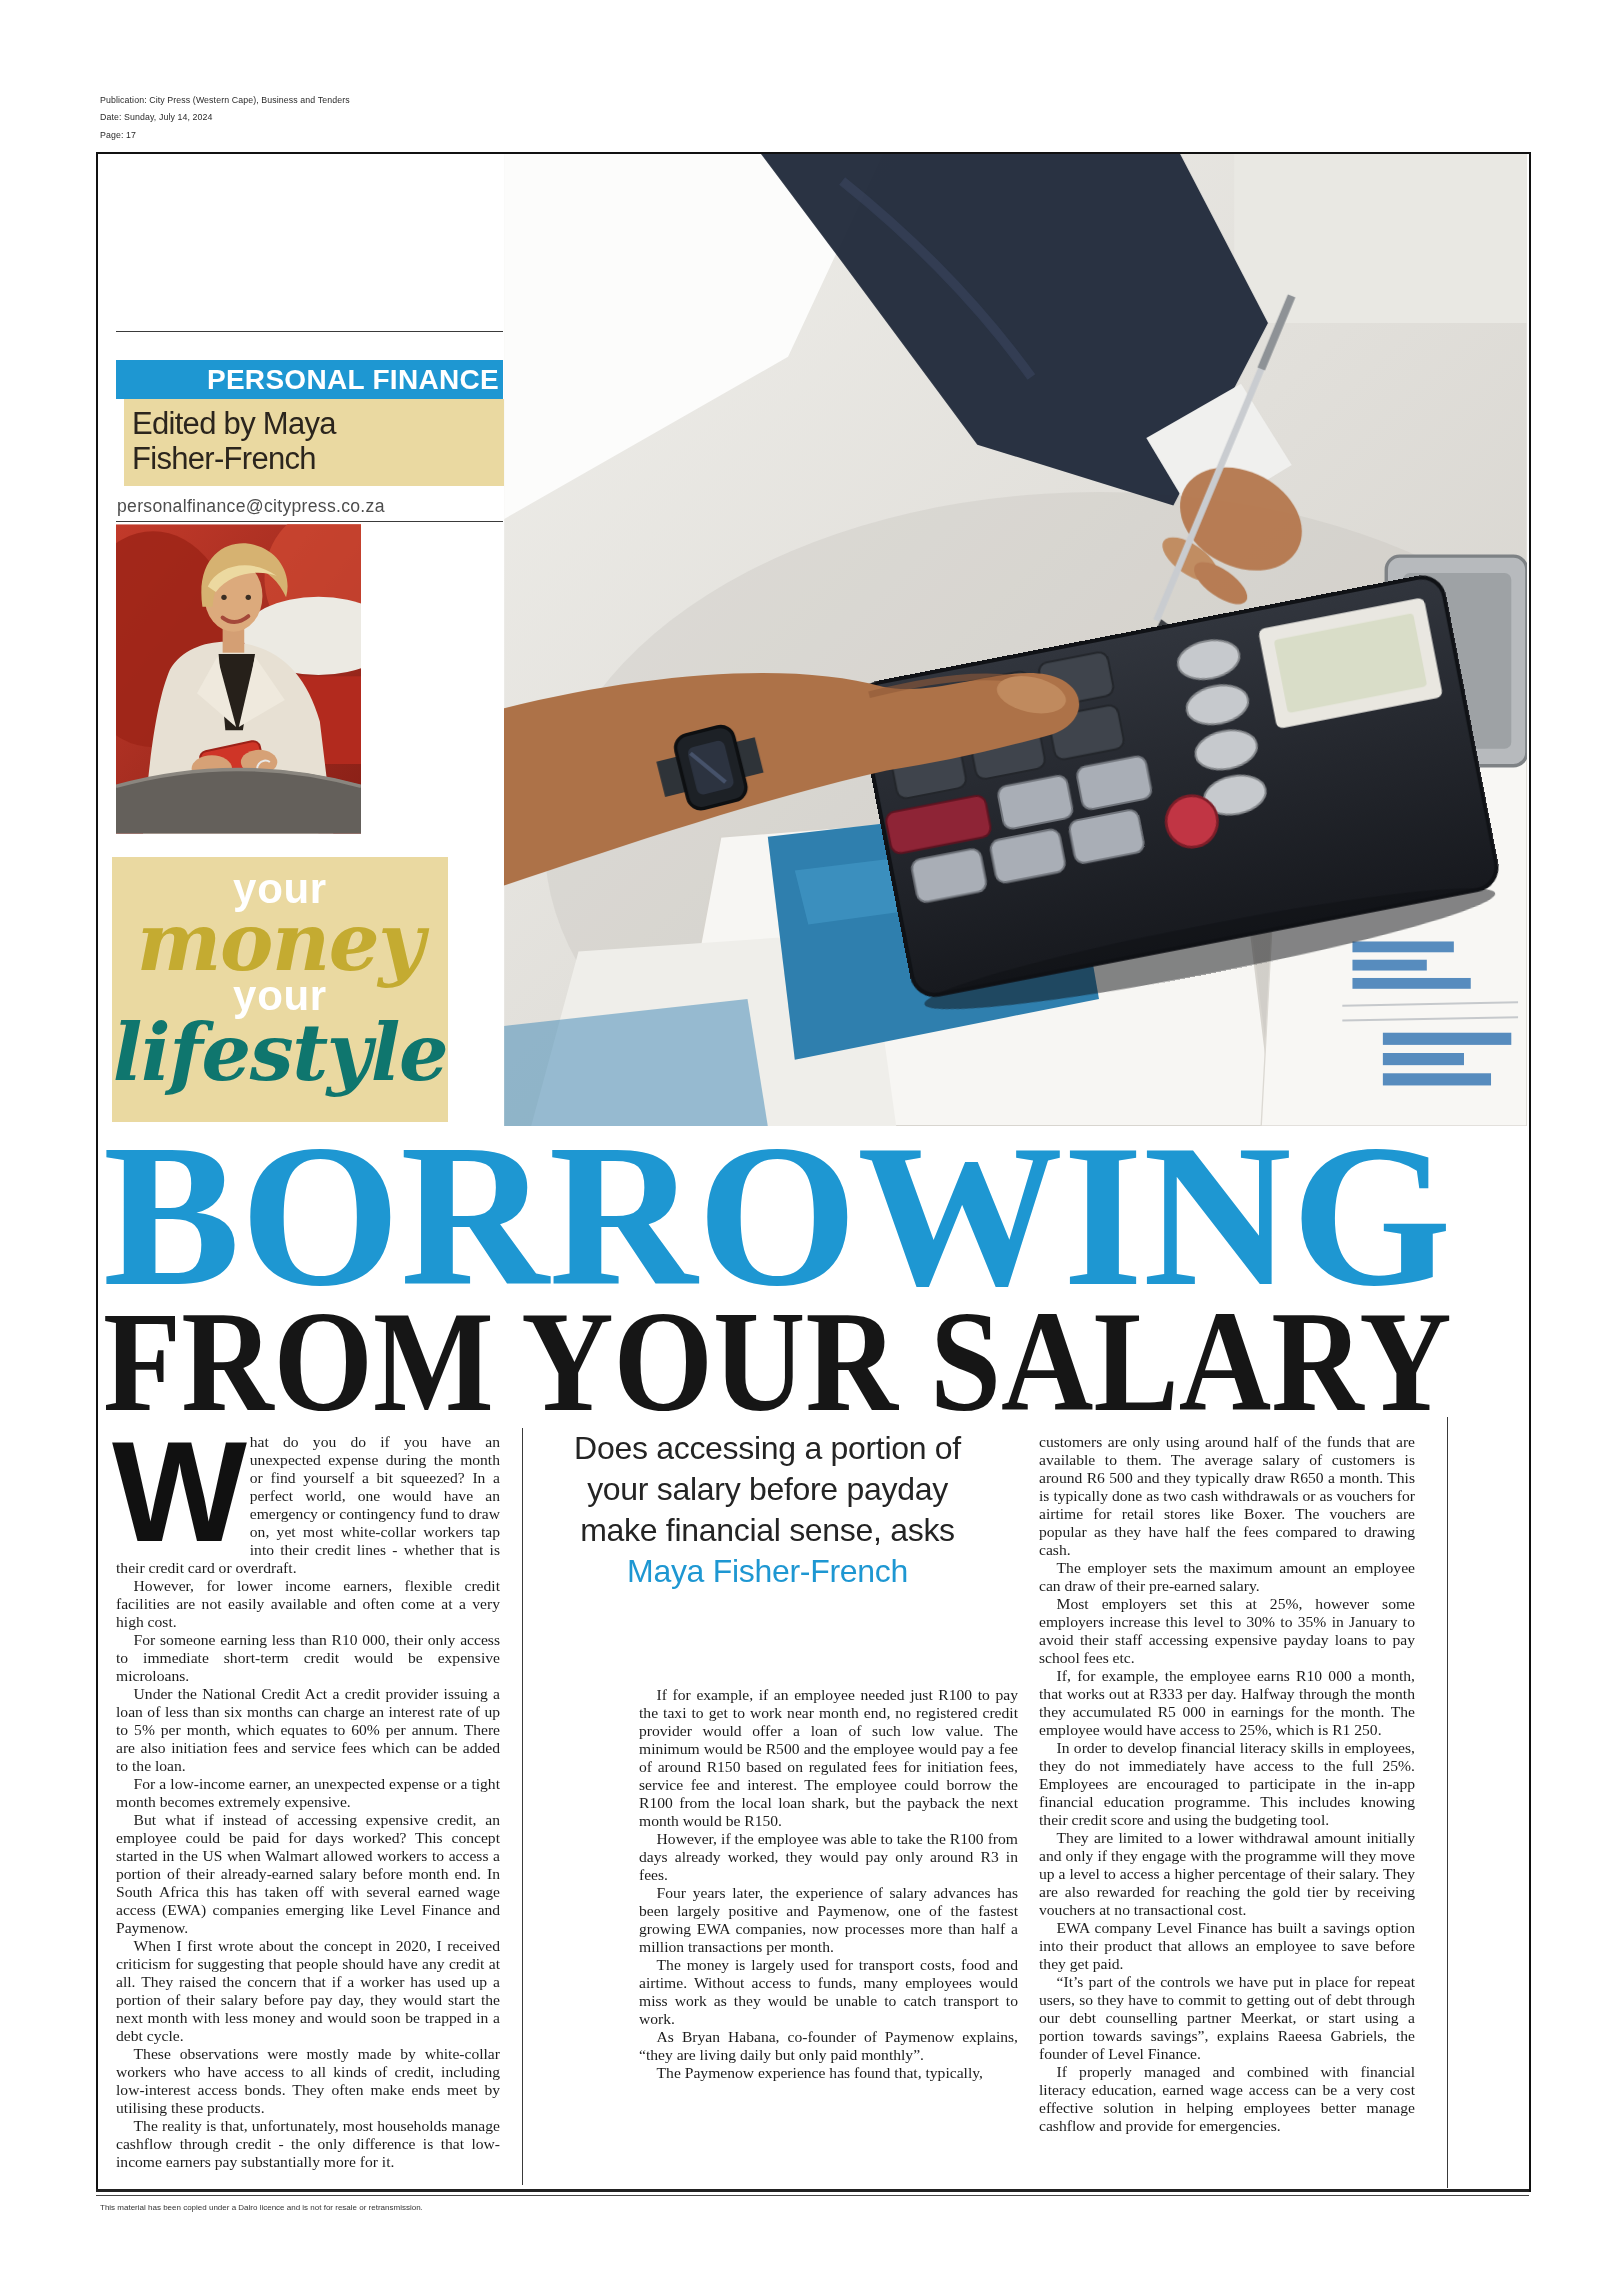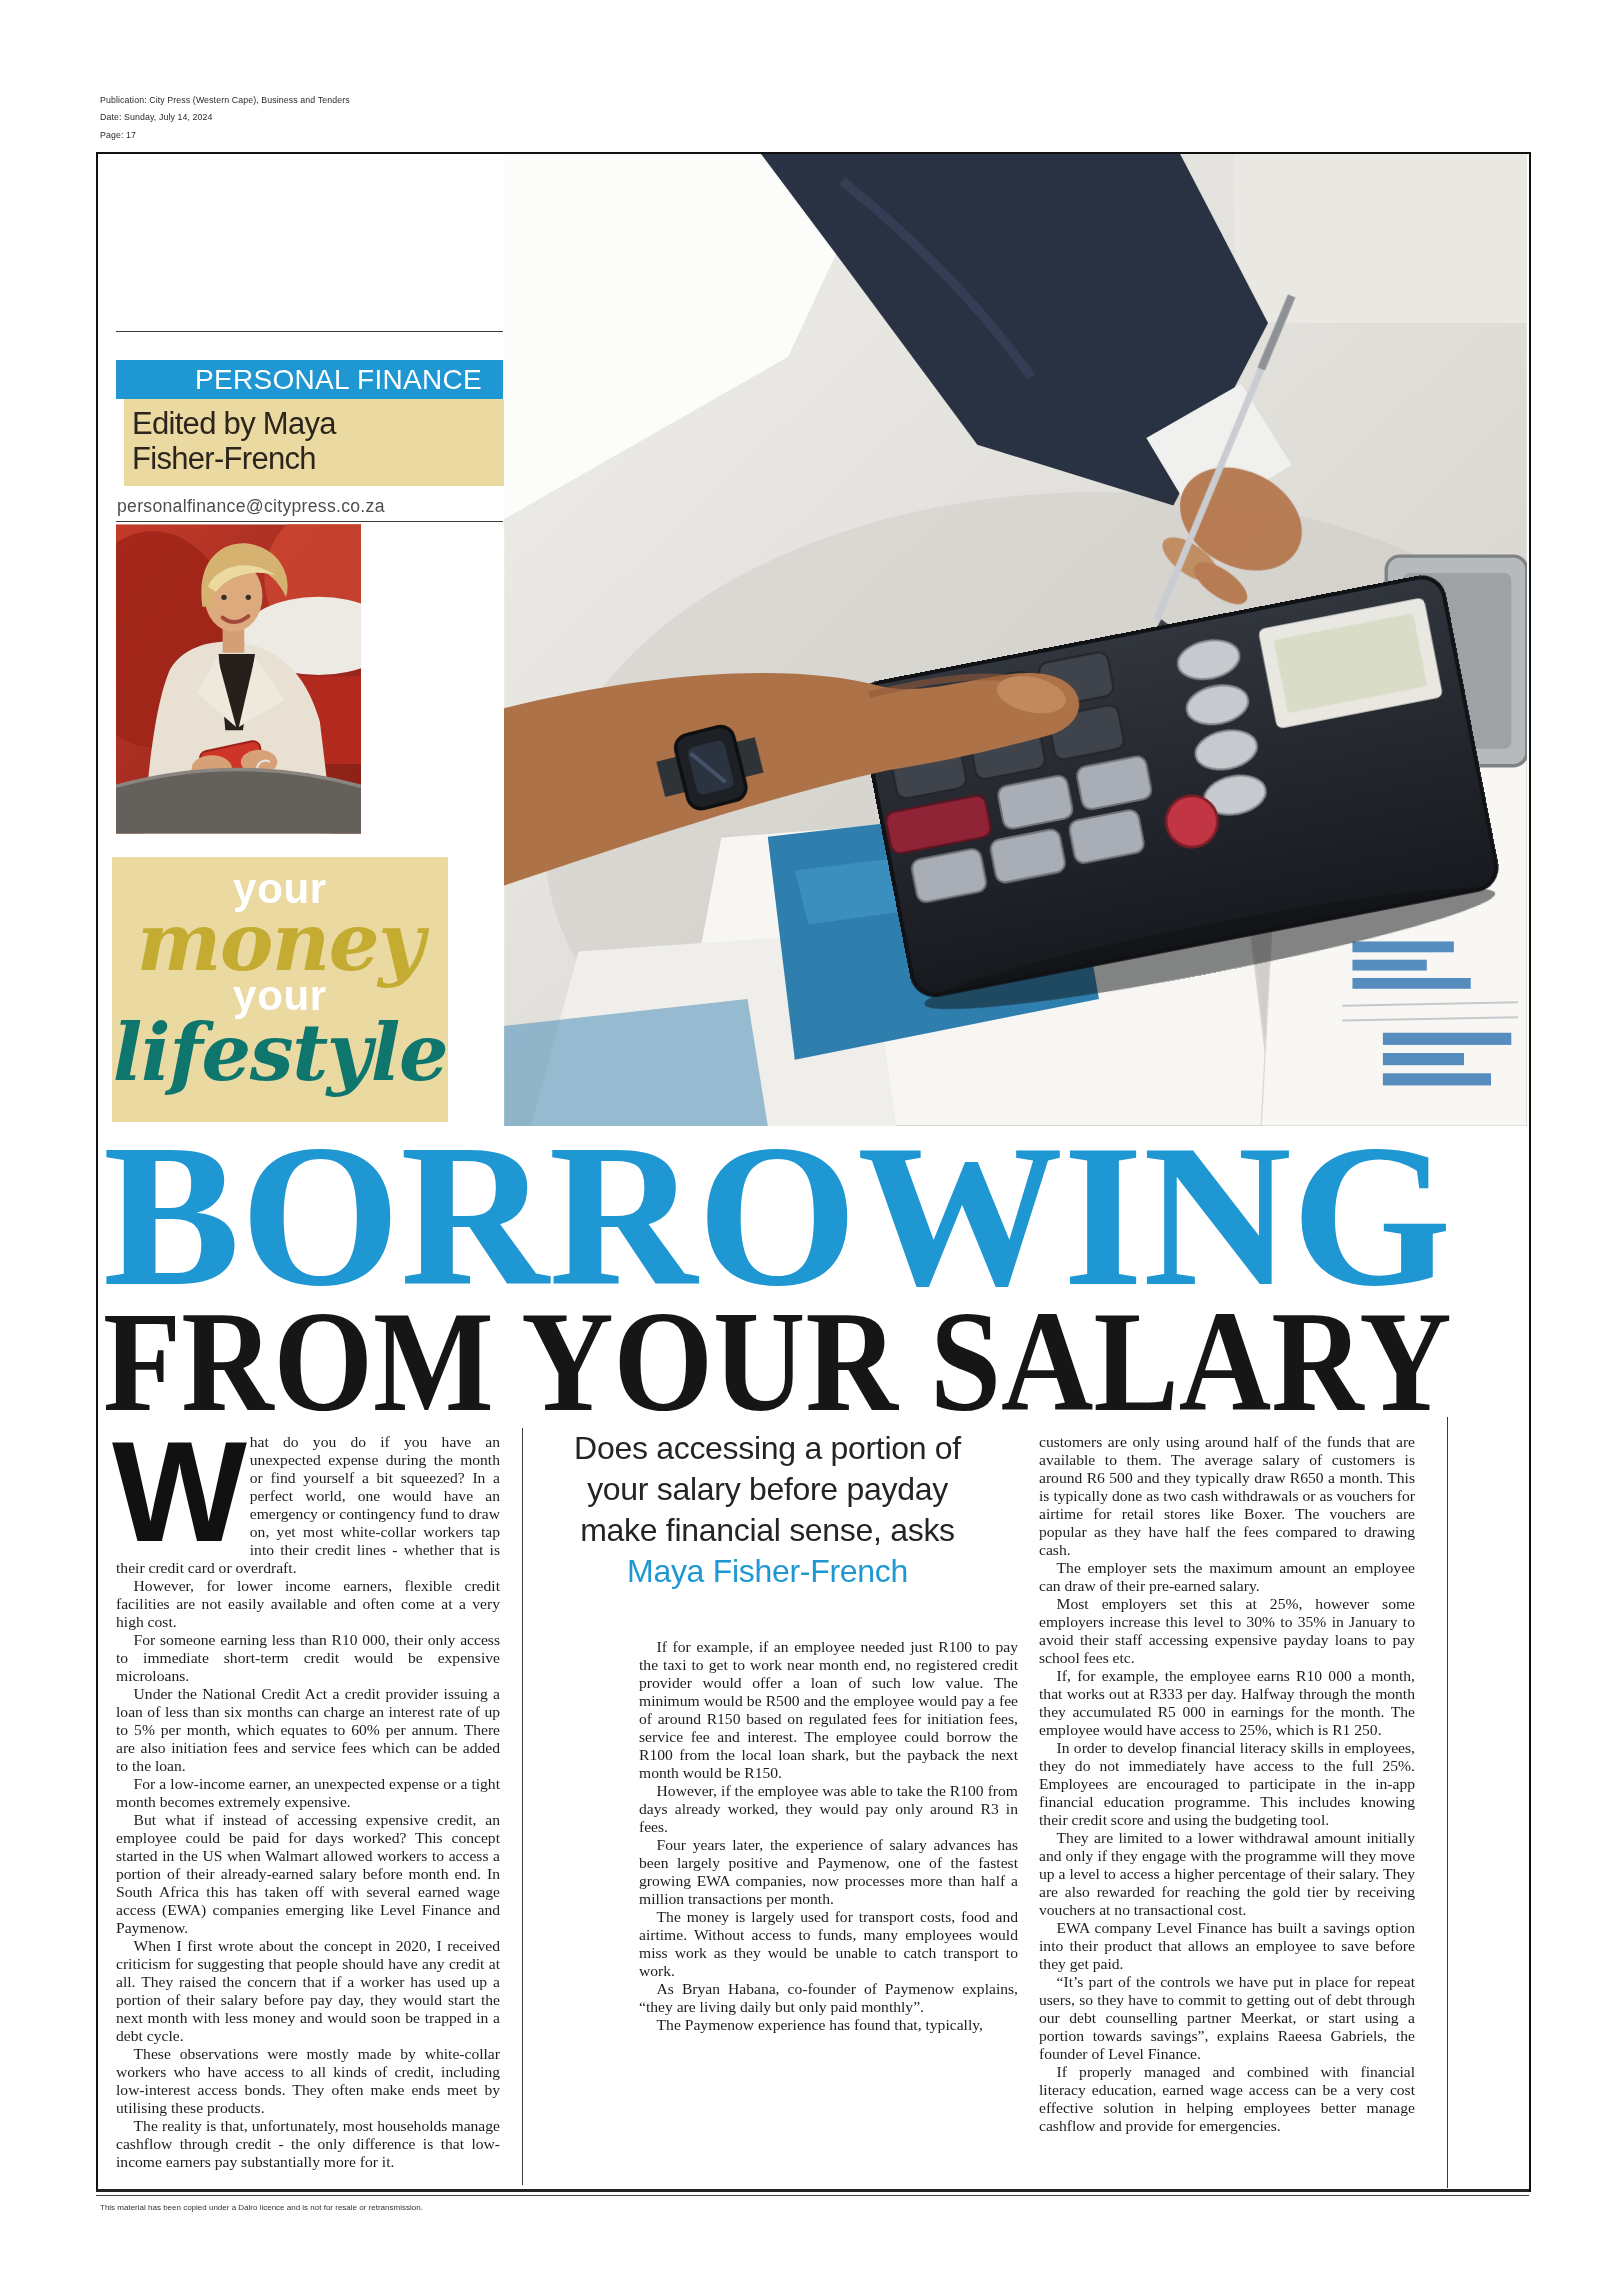--- a/index.html
+++ b/index.html
@@ -14,21 +14,21 @@
          border-left:2px solid #111;border-top:2px solid #111;border-right:2px solid #111;
          background:#fff;}
   .frame-bottom1{position:absolute;left:96px;top:2189px;width:1433px;height:2.7px;background:#222;}
   .frame-bottom2{position:absolute;left:96px;top:2195px;width:1433px;height:1.4px;background:#444;}
 
   .thin-rule{position:absolute;background:#3a3a3a;}
 
   
   #kicker-bar{position:absolute;left:116px;top:360px;width:387px;height:39px;
               display:flex;align-items:center;justify-content:flex-end;padding:0;}
-  #kicker-bar span{font-weight:normal;font-size:28px;color:#fff;letter-spacing:0.3px;padding-right:21px;}
+  #kicker-bar span{font-weight:bold;font-size:28px;color:#fff;letter-spacing:0.3px;padding-right:4px;}
 
   #editor-block{position:absolute;left:116px;top:399px;width:387px;height:87px;}
   #editor-block .ed{padding:6.8px 0 0 8px;font-size:31px;line-height:35px;color:#2b251d;letter-spacing:-0.7px;}
   #editor-block .ed2{padding:0 0 0 8px;font-size:31px;line-height:35px;color:#2b251d;letter-spacing:-0.7px;}
 
   #email{position:absolute;left:117px;top:496px;font-size:17.6px;color:#4d4d4d;letter-spacing:0.3px;}
 
   
   #promo{position:absolute;left:112px;top:857px;width:336px;height:265px;text-align:center;
          padding-top:12px;box-sizing:border-box;}
@@ -45,21 +45,21 @@
   
   #standfirst{position:absolute;left:548px;top:1428px;width:439px;text-align:center;
               font-size:32px;line-height:41px;color:#242424;letter-spacing:-0.3px;}
   #standfirst .author{font-weight:normal;text-align:center;}
 
   
   .body-col{position:absolute;font-family:"Liberation Serif",serif;font-size:15.6px;
             line-height:18px;text-align:justify;color:#1c1c1c;}
   .body-col p{margin:0;text-indent:17.6px;}
   #col1{left:116px;top:1433px;width:384px;}
-  #col2{left:639px;top:1638px;width:379px;}
+  #col2{left:639px;top:1686px;width:379px;}
   #col3{left:1039px;top:1433px;width:376px;}
   #col3 p:first-child{text-indent:0;}
   #lead-para{text-indent:0 !important;}
   #dropcap{float:left;font-family:"Liberation Sans",sans-serif;font-weight:900;
            font-size:143px;line-height:108px;letter-spacing:-4px;color:#111;
            margin:5.4px 6.8px 0 -4px;}
 
   #footer-note{position:absolute;left:100px;top:2203px;font-size:8px;color:#333;}
 
   

